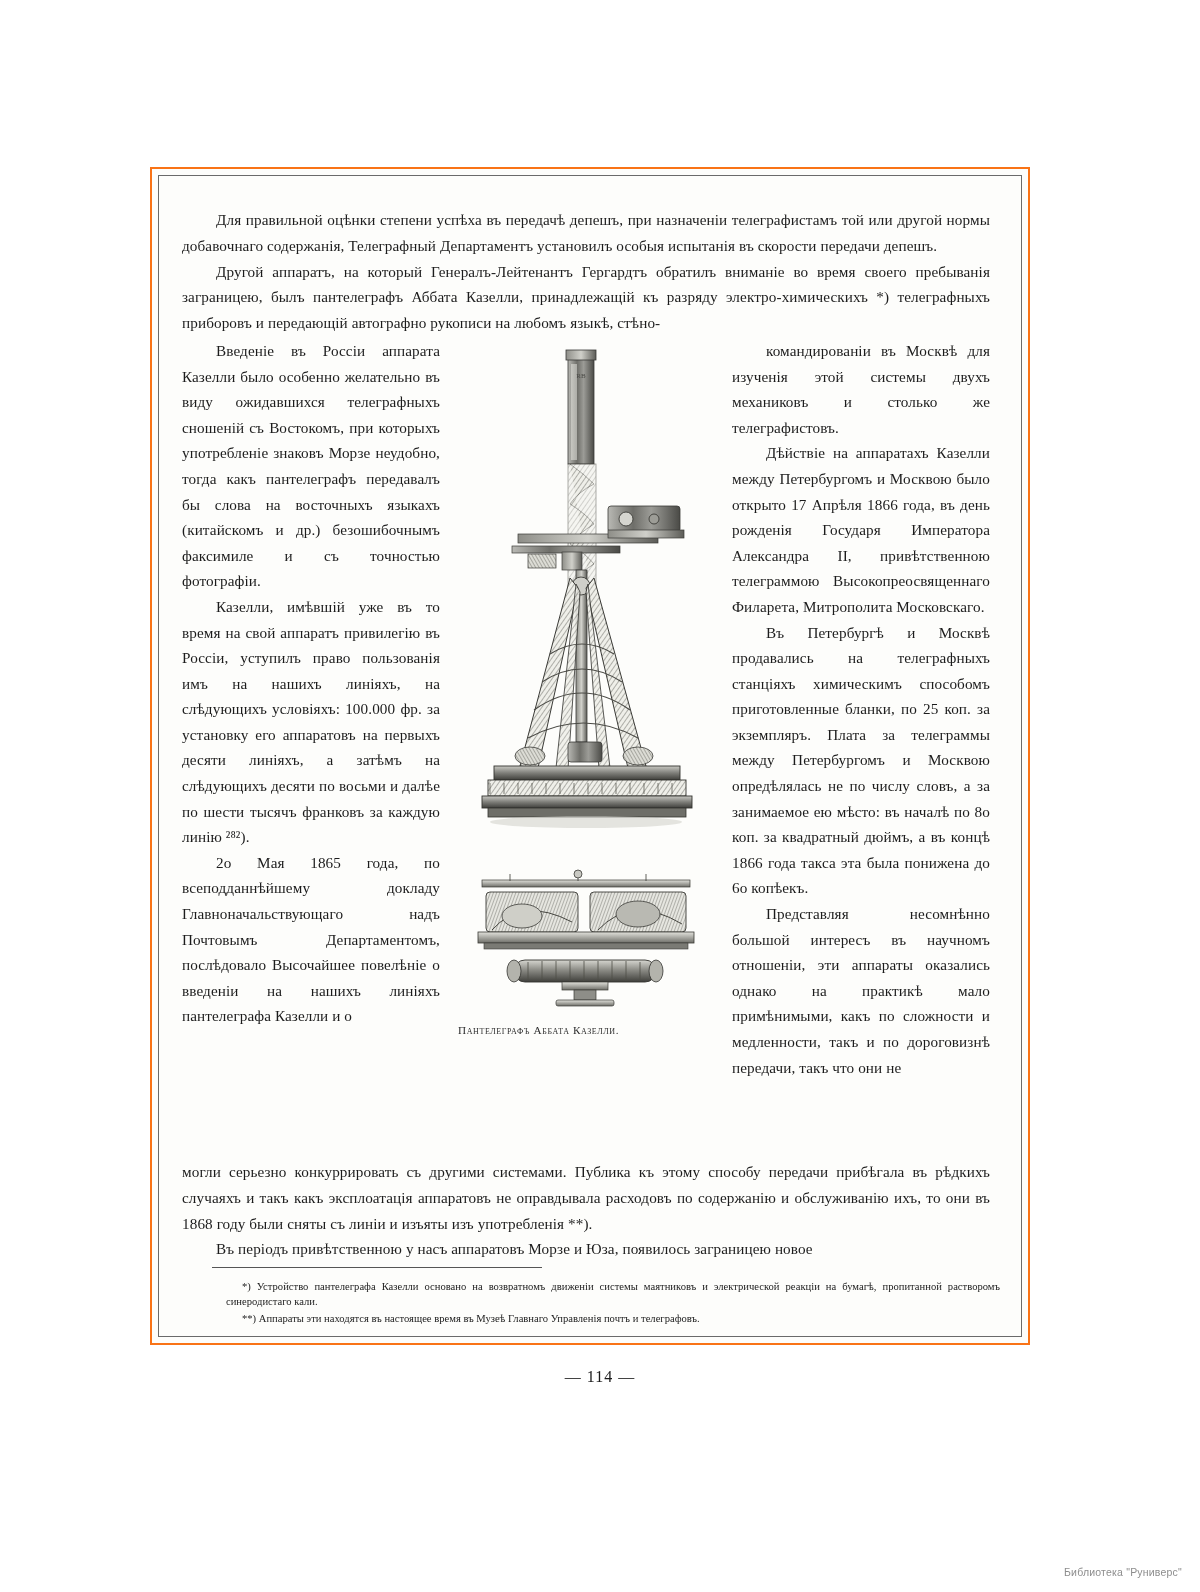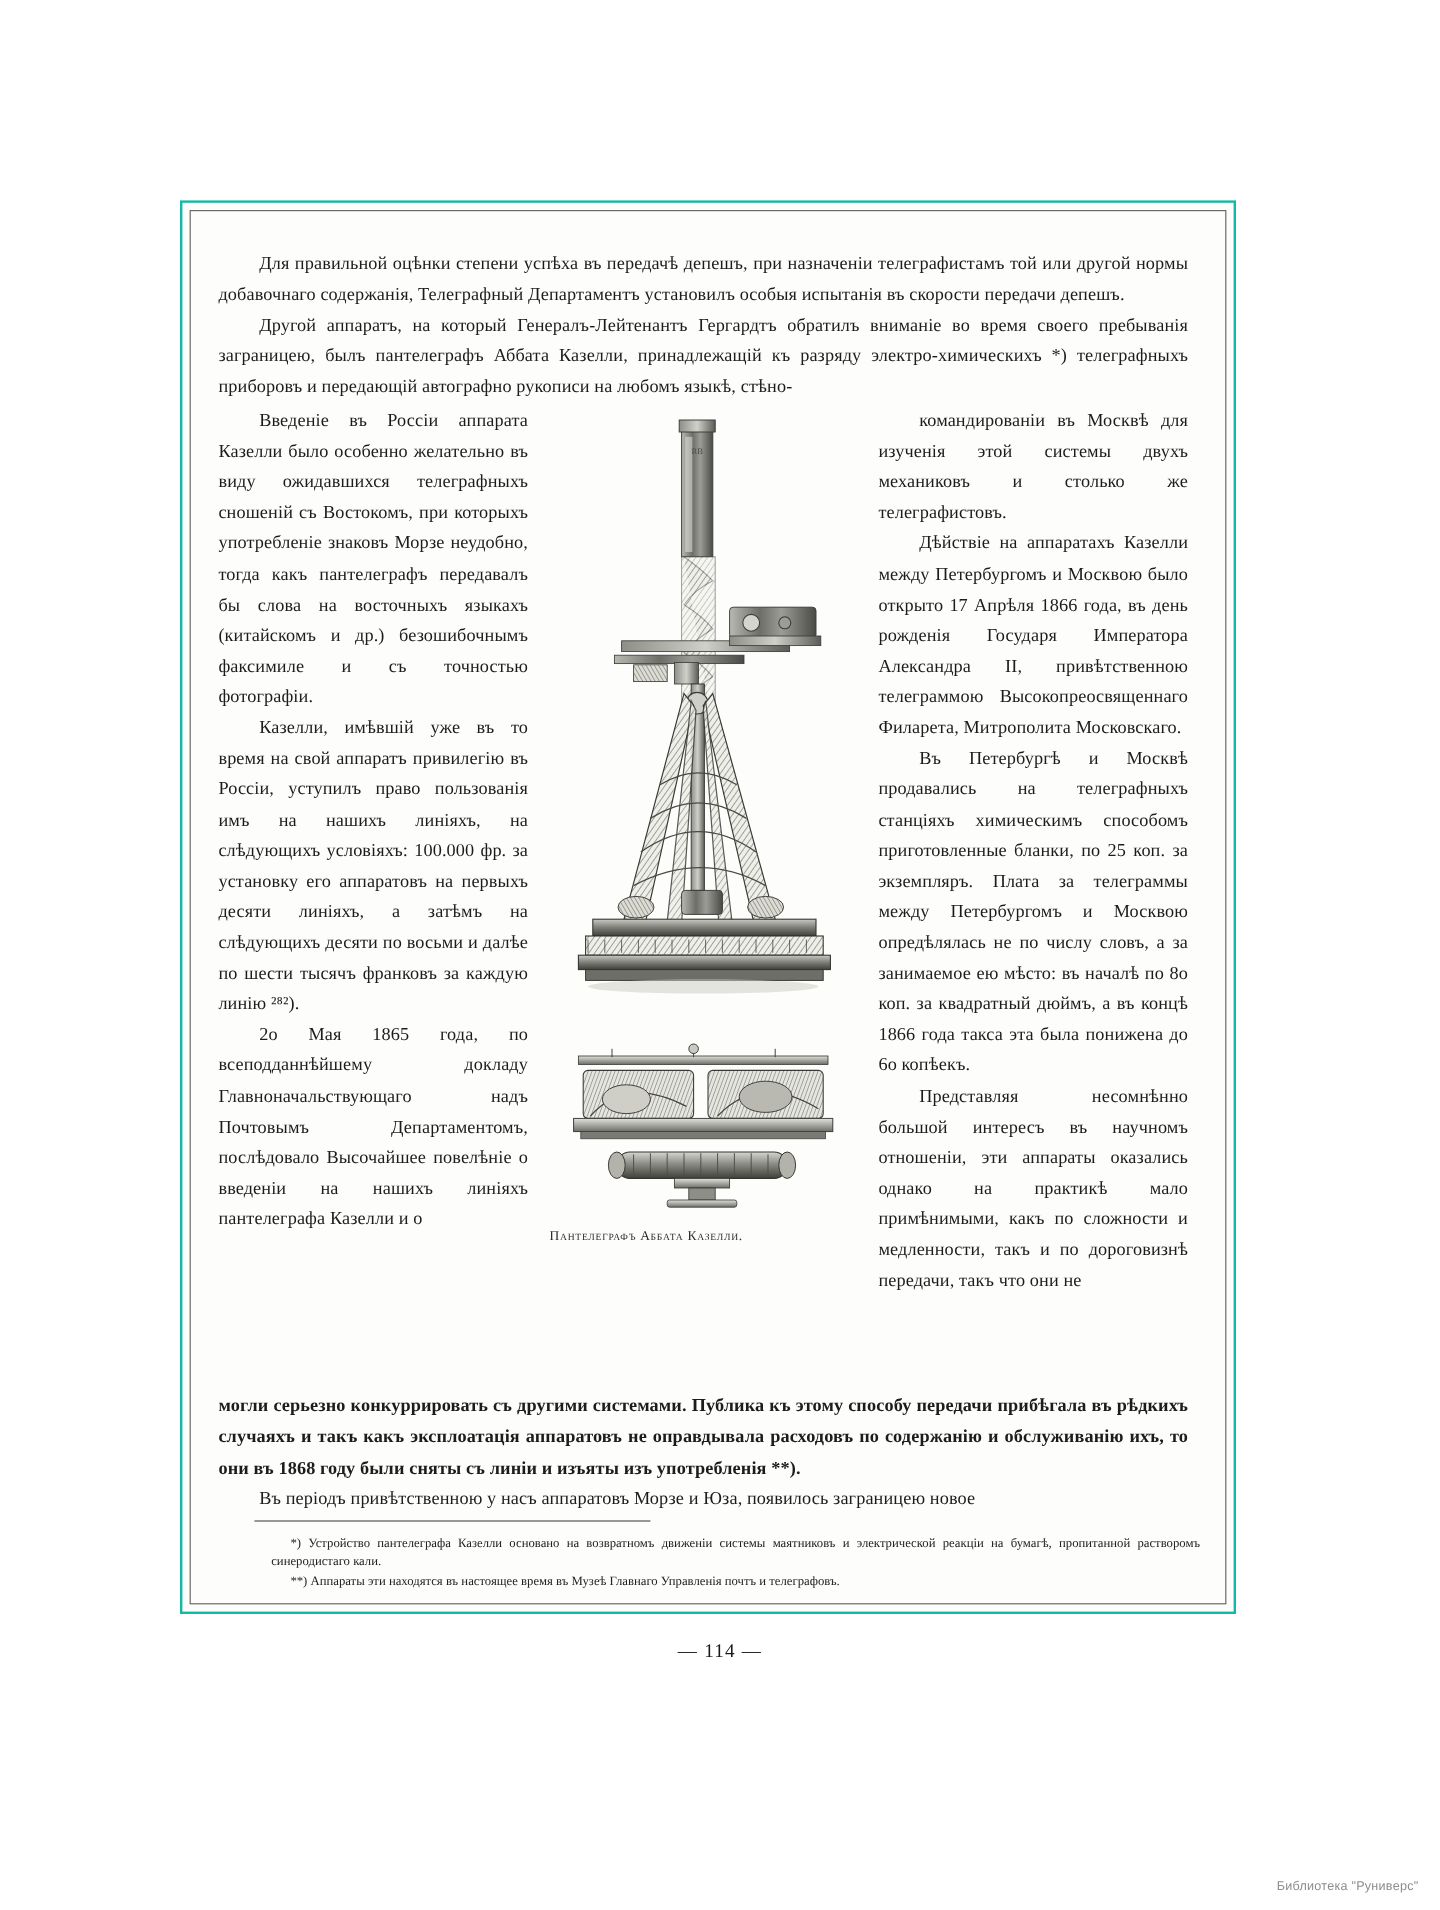--- a/index.html
+++ b/index.html
@@ -25,21 +25,21 @@
     background: #ffffff;
   }
 
   
   .page-frame {
     position: absolute;
     left: 150px;
     top: 167px;
     width: 880px;
     height: 1178px;
-    border: 2px solid #14b8a6;
+    border: 2px solid #f97316;
     background: #fdfdfb;
     box-sizing: border-box;
   }
   .page-frame-inner {
     position: absolute;
     left: 6px; top: 6px; right: 6px; bottom: 6px;
     border: 1px solid #6a6a6a;
     box-sizing: border-box;
   }
 
@@ -335,21 +335,21 @@
 
         <div class="col-right">
           <p class="para">командированіи въ Москвѣ для изученія этой системы двухъ механиковъ и столько же телеграфистовъ.</p>
           <p class="para">Дѣйствіе на аппаратахъ Казелли между Петербургомъ и Москвою было открыто 17 Апрѣля 1866 года, въ день рожденія Государя Императора Александра II, привѣтственною телеграммою Высокопреосвященнаго Филарета, Митрополита Московскаго.</p>
           <p class="para">Въ Петербургѣ и Москвѣ продавались на телеграфныхъ станціяхъ химическимъ способомъ приготовленные бланки, по 25 коп. за экземпляръ. Плата за телеграммы между Петербургомъ и Москвою опредѣлялась не по числу словъ, а за занимаемое ею мѣсто: въ началѣ по 8о коп. за квадратный дюймъ, а въ концѣ 1866 года такса эта была понижена до 6о копѣекъ.</p>
           <p class="para">Представляя несомнѣнно большой интересъ въ научномъ отношеніи, эти аппараты оказались однако на практикѣ мало примѣнимыми, какъ по сложности и медленности, такъ и по дороговизнѣ передачи, такъ что они не</p>
         </div>
       </div>
 
       <div class="bottom-block">
-        <p class="para fullwidth" style="text-indent:0;font-weight:bold;">могли серьезно конкуррировать съ другими системами. Публика къ этому способу передачи прибѣгала въ рѣдкихъ случаяхъ и такъ какъ эксплоатація аппаратовъ не оправдывала расходовъ по содержанію и обслуживанію ихъ, то они въ 1868 году были сняты съ линіи и изъяты изъ употребленія **).</p>
+        <p class="para fullwidth" style="text-indent:0;">могли серьезно конкуррировать съ другими системами. Публика къ этому способу передачи прибѣгала въ рѣдкихъ случаяхъ и такъ какъ эксплоатація аппаратовъ не оправдывала расходовъ по содержанію и обслуживанію ихъ, то они въ 1868 году были сняты съ линіи и изъяты изъ употребленія **).</p>
         <p class="para fullwidth">Въ періодъ привѣтственною у насъ аппаратовъ Морзе и Юза, появилось заграницею новое</p>
       </div>
 
       <div class="footnote-rule"></div>
 
       <div class="footnotes">
         <p>*) Устройство пантелеграфа Казелли основано на возвратномъ движеніи системы маятниковъ и электрической реакціи на бумагѣ, пропитанной растворомъ синеродистаго кали.</p>
         <p>**) Аппараты эти находятся въ настоящее время въ Музеѣ Главнаго Управленія почтъ и телеграфовъ.</p>
       </div>
 

